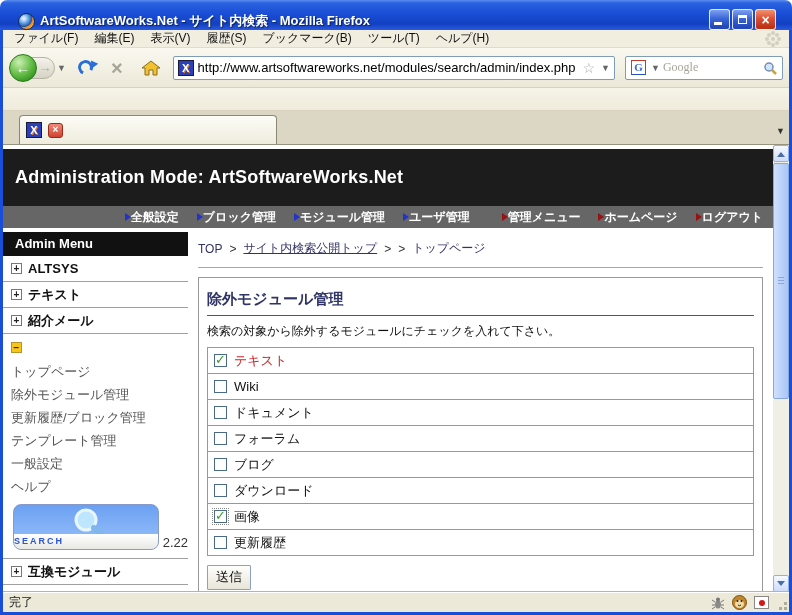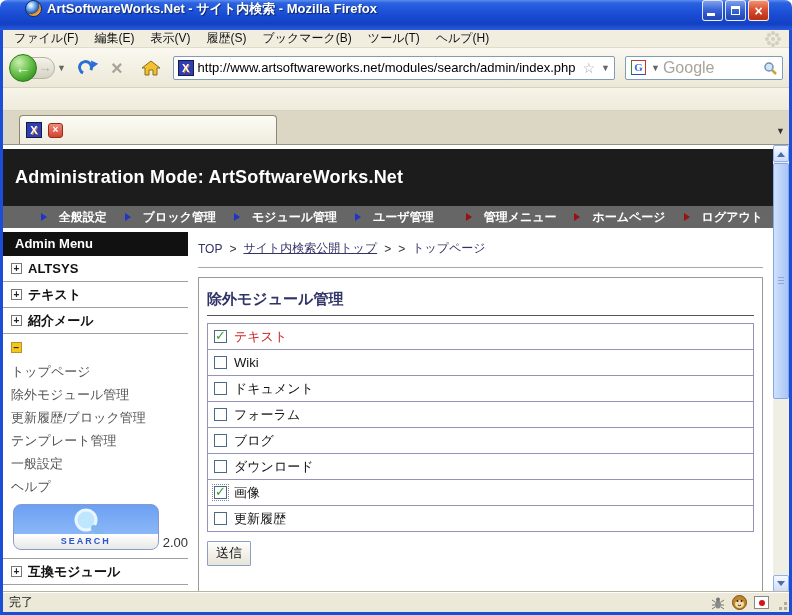--- a/index.html
+++ b/index.html
@@ -3,21 +3,21 @@
 <meta charset="utf-8">
 <style>
   * { margin:0; padding:0; box-sizing:border-box; }
   html,body { width:792px; height:615px; overflow:hidden;
     font-family:"Liberation Sans","DejaVu Sans",sans-serif; background:#fff; }
   .win { position:absolute; inset:0; width:792px; height:615px; }
 
   
   .titlebar { position:absolute; top:0; left:0; right:0; height:30px;
     background:linear-gradient(180deg,#5c8df0 0%,#2a62e0 10%,#1a4ed6 45%,#1240c2 80%,#2a5be0 100%);
-    border-radius:7px 7px 0 0; display:flex; align-items:flex-start; padding:0 23px; }
+    border-radius:7px 7px 0 0; display:flex; align-items:flex-end; padding:0 16px; }
   .fficon { width:17px; height:17px; border-radius:50%; margin:0 5px 0 2px;
     background:radial-gradient(circle at 32% 30%, #d8ecff 8%, #5a9ae0 35%, #1f55a8 55%, #e8821e 60%, #f8b23c 78%, #c8600e 95%);
     border:1px solid #0c2a66; flex:0 0 auto; }
   .titletext { color:#fff; font-weight:bold; font-size:13px; text-shadow:1px 1px 1px rgba(0,0,0,.55);
     white-space:nowrap; overflow:hidden; flex:1; }
   .winbtns { display:flex; gap:2px; }
   .wbtn { width:21px; height:21px; border-radius:3px; border:1px solid rgba(255,255,255,.85);
     display:flex; align-items:center; justify-content:center; position:relative;
     background:linear-gradient(180deg,#7fa0ee 0%,#3a66d8 45%,#2448b8 90%); }
   .wbtn.close { background:linear-gradient(180deg,#f0926f 0%,#dd4f33 45%,#bb3418 90%);
@@ -61,22 +61,22 @@
     font-weight:bold; font-size:11px; line-height:14px; text-align:center; flex:0 0 auto;
     text-shadow:1px 1px 0 #e87a10; }
   .urlinput { flex:1; border:none; outline:none; font-size:13px; color:#000; background:transparent;
     font-family:"Liberation Sans","DejaVu Sans",sans-serif; }
   .star { color:#a8a8a8; font-size:14px; line-height:1; }
   .searchbox { width:158px; height:24px; background:#fff; border:1px solid #7f9db9; border-radius:2px;
     display:flex; align-items:center; padding:0 5px; gap:3px; margin-left:4px; }
   .gicon { width:15px; height:15px; background:#fff; border:1px solid; border-color:#c03a2a #c03a2a #2a4ec0 #2a8a3a;
     color:#3b6ad8; font-weight:bold; font-size:11px; line-height:13px; text-align:center;
     font-family:"Liberation Serif","DejaVu Serif",serif; }
-  .searchinput { flex:1; width:60px; border:none; outline:none; font-size:16px; background:transparent;
-    font-family:Liberation Sans, sans-serif; }
+  .searchinput { flex:1; width:60px; border:none; outline:none; font-size:12px; background:transparent;
+    font-family:Liberation Serif, serif; }
   .searchinput::placeholder { color:#a8a49a; }
 
   .bmbar { position:absolute; top:88px; left:3px; right:3px; height:23px;
     background:linear-gradient(180deg,#f6f3e8,#efecdd); border-bottom:1px solid #d8d2bc; }
 
   
   .tabbar { position:absolute; top:111px; left:3px; right:3px; height:34px; background:#dcd7c4;
     display:flex; align-items:flex-end; padding:0 4px; border-bottom:1px solid #98937f; }
   .tab { height:29px; width:258px; margin-left:12px; border:1px solid #8a8875; border-bottom:none;
     border-radius:4px 4px 0 0; background:linear-gradient(180deg,#fdfcf6,#efecdd);
@@ -88,21 +88,21 @@
   .tablist-caret { margin-left:auto; margin-bottom:8px; font-size:9px; color:#333; }
 
   
   .viewport { position:absolute; top:145px; left:3px; right:3px; height:447px; background:#fff; overflow:hidden; }
   .vcontent { position:absolute; top:0; left:0; right:16px; bottom:0; overflow:hidden; background:#fff; }
 
   .pg-admin-header { margin-top:4px; height:57px; background:#1c1c1c; color:#fff; display:flex; align-items:center;
     font-size:18px; font-weight:bold; padding-left:12px; letter-spacing:.2px; }
   .pg-topnav { height:22px; background:#666666; display:flex; align-items:center; justify-content:flex-end;
     gap:18px; padding-right:10px; }
-  .tn-item { color:#fff; font-size:12px; font-weight:bold; display:flex; align-items:center; gap:12px; white-space:nowrap; }
+  .tn-item { color:#fff; font-size:12px; font-weight:bold; display:flex; align-items:center; gap:0; white-space:nowrap; }
   .tn-item.gap { margin-left:14px; }
   .arr { width:0; height:0; border:4px solid transparent; border-right:none; }
   .arr.blue { border-left:6px solid #2233cc; }
   .arr.red  { border-left:6px solid #991111; }
 
   .pg-body { display:flex; align-items:flex-start; }
 
   
   .sidebar { width:185px; flex:0 0 185px; }
   .side-head { margin-top:4px; height:24px; background:#111; color:#fff; font-weight:bold; font-size:13px;
@@ -113,21 +113,21 @@
   .pmbox { width:11px; height:11px; border:1px solid #777; background:#fff; font-size:10px; line-height:9px;
     text-align:center; color:#222; flex:0 0 auto; font-weight:bold; }
   .pmbox.minus { background:#f5c518; border-color:#b8922a; }
   .side-link { height:23px; line-height:23px; padding-left:8px; font-size:13px; color:#555; }
   .logo-row { display:flex; align-items:flex-end; gap:4px; padding:6px 0 4px 10px; }
   .search-logo { width:150px; height:46px; border:1px solid #8899cc; border-radius:8px; overflow:hidden;
     background:linear-gradient(180deg,#6ba0f2,#9cc3fa); position:relative; }
   .search-logo .lens { position:absolute; top:2px; left:50px; }
   .search-logo .band { position:absolute; left:0; right:0; bottom:0; height:15px;
     background:linear-gradient(180deg,#ffffff,#e8e8e4); color:#2a55d0; font-weight:bold; font-size:9px;
-    letter-spacing:2px; text-align:center; line-height:15px; }
+    letter-spacing:2px; line-height:15px; }
   .version { font-size:13px; color:#333; }
   .side-rule { border-bottom:1px solid #a0a0a0; margin-top:4px; }
 
   
   .main { flex:1; padding:12px 10px 0 10px; min-width:0; }
   .breadcrumb { font-size:12px; color:#333366; display:flex; gap:7px; align-items:center;
     padding-bottom:10px; border-bottom:1px solid #a8a8a8; }
   .bc-sep { color:#333; }
   .bc-item { white-space:nowrap; }
   .bc-item.u { text-decoration:underline; }
@@ -307,21 +307,21 @@
           <div class="side-link">ヘルプ</div>
 
           <div class="logo-row">
             <span class="search-logo">
               <svg class="lens" width="50" height="32">
                 <circle cx="22" cy="13" r="10" fill="#bfe6ff" stroke="#e8f6ff" stroke-width="3"></circle>
                 <line x1="30" y1="21" x2="42" y2="31" stroke="#7fb6ec" stroke-width="6" stroke-linecap="round"></line>
               </svg>
               <span class="band">SEARCH</span>
             </span>
-            <span class="version">2.00</span>
+            <span class="version">2.22</span>
           </div>
           <div class="side-rule"></div>
 
           <div class="side-sec">
             <span class="pmbox">+</span>
             <span>互換モジュール</span>
             </div>
           <div class="side-sec">
 
             <span>ユーザーモジュール</span>
@@ -334,20 +334,21 @@
             <span class="bc-sep">&gt;</span>
             <span class="bc-item u">サイト内検索公開トップ</span>
             <span class="bc-sep">&gt;</span>
             <span class="bc-sep">&gt;</span>
             <span class="bc-item">トップページ</span>
           </div>
 
           <div class="panel">
             <div class="panel-title">除外モジュール管理</div>
             <div class="panel-rule"></div>
+            <div class="instruction">検索の対象から除外するモジュールにチェックを入れて下さい。</div>
 
             <div class="modtable">
               <div class="trow">
                 <span class="cb on"></span>
                 <span class="cbl red">テキスト</span>
               </div>
               <div class="trow">
                 <span class="cb"></span>
                 <span class="cbl">Wiki</span>
               </div>

